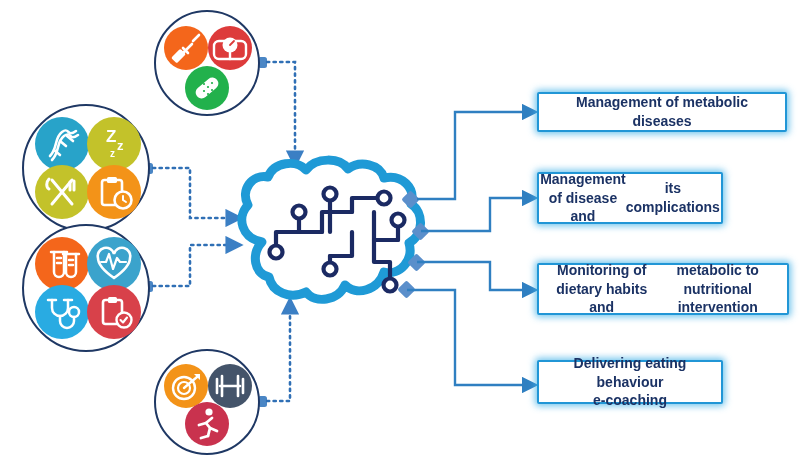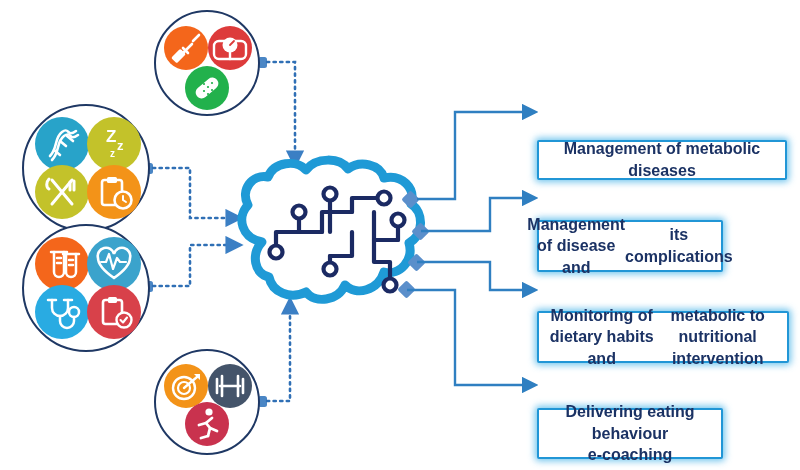--- a/index.html
+++ b/index.html
@@ -13,24 +13,23 @@
     position:absolute;
     box-sizing:border-box;
     background:#ffffff;
     border:2.5px solid #2196d6;
     border-radius:2px;
     box-shadow:0 0 7px 2px rgba(64,176,231,.75);
     display:flex;align-items:center;justify-content:center;
     text-align:center;
     color:#1b3264;
     font-weight:bold;
-    font-size:16px;
+    font-size:14px;
     line-height:1.35;
     padding:4px 8px;
-    margin-top:48px;
   }
   .outbox span{display:block;}
 </style>
 </head>
 <body>
 
 <div id="stage">
 
   <svg class="layer" viewBox="0 0 800 470">
     <defs>
@@ -282,18 +281,18 @@
   <div class="outbox" style="left:537px;top:172px;width:186px;height:52px;flex-direction:row;">
     <span>Management of disease and</span>
     <span>its complications</span>
   </div>
 
   <div class="outbox" style="left:537px;top:263px;width:252px;height:52px;">
     <span>Monitoring of dietary habits and</span>
     <span>metabolic to nutritional intervention</span>
   </div>
 
-  <div class="outbox" style="left:537px;top:360px;width:186px;height:51px;flex-direction:column;">
+  <div class="outbox" style="left:537px;top:360px;width:186px;height:44px;flex-direction:column;">
     <span>Delivering eating behaviour</span>
     <span>e-coaching</span>
   </div>
 
 </div>
 
 </body></html>

